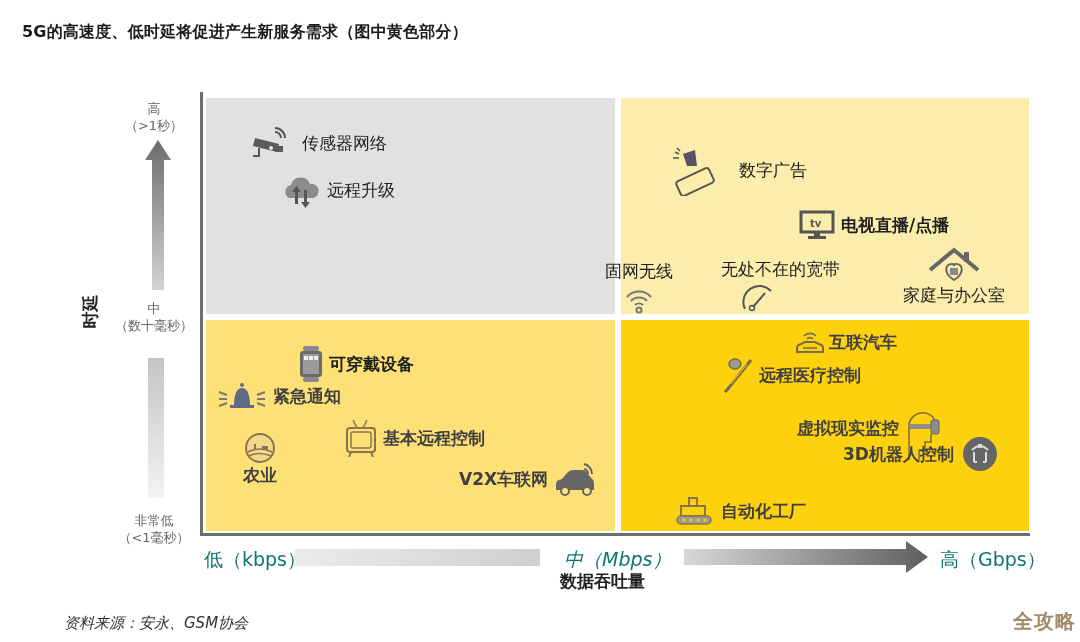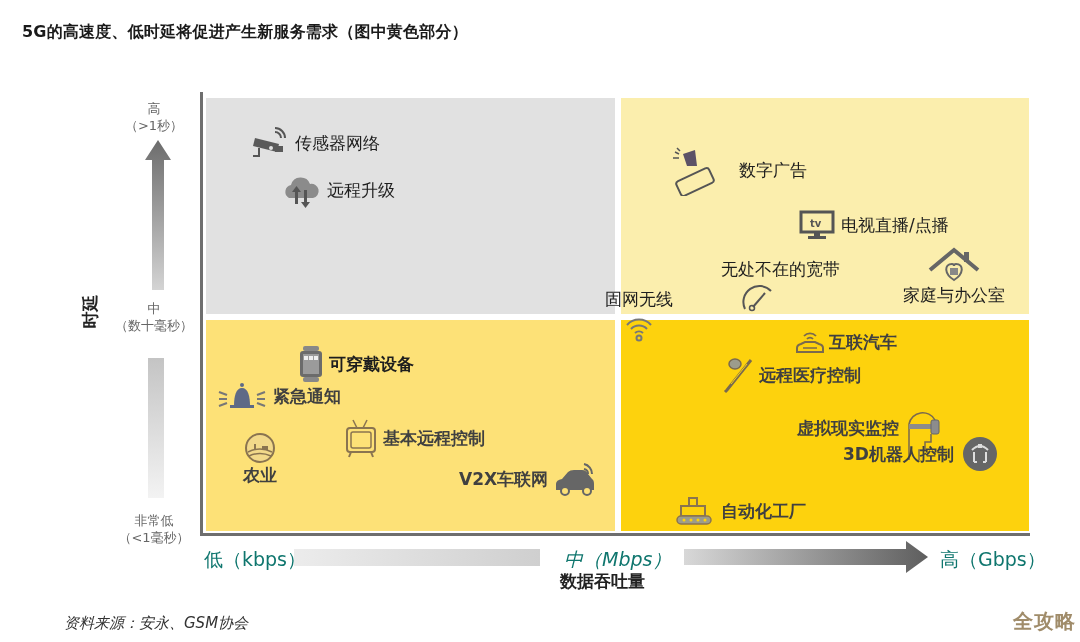--- a/index.html
+++ b/index.html
@@ -77,21 +77,21 @@
 
   <div class="item" style="left:48px; top:32px;">
     <svg class="ico" width="40" height="38" viewBox="0 0 40 38">
       <path d="M24 4 a10 10 0 0 1 10 10" stroke="#555" stroke-width="2" fill="none"></path>
       <path d="M24 8 a6 6 0 0 1 6 6" stroke="#555" stroke-width="2" fill="none"></path>
       <polygon points="4,14 28,20 26,28 2,22" fill="#5a5a5a"></polygon>
       <rect x="24" y="22" width="8" height="6" fill="#5a5a5a"></rect>
       <circle cx="20" cy="24" r="2" fill="#e1e1e1"></circle>
       <path d="M8 24 L8 32 L2 32" stroke="#555" stroke-width="2" fill="none"></path>
     </svg>
-    <span class="lbl" style="margin-left:4px;">传感器网络</span>
+    <span class="lbl" style="margin-left:11px;">传感器网络</span>
   </div>
   <div class="item" style="left:78px; top:78px;">
     <svg class="ico" width="40" height="40" viewBox="0 0 40 40">
       <path d="M8 28 a7 7 0 0 1 2 -13 a10 10 0 0 1 19 -1 a7 7 0 0 1 3 14 z" fill="#8b8b8b"></path>
       <rect x="14" y="20" width="3" height="14" fill="#555"></rect>
       <polygon points="15.5,16 11,22 20,22" fill="#555"></polygon>
       <rect x="23" y="20" width="3" height="14" fill="#555"></rect>
       <polygon points="24.5,38 20,32 29,32" fill="#555"></polygon>
     </svg>
     <span class="lbl" style="margin-left:6px;">远程升级</span>
@@ -107,23 +107,23 @@
     </svg>
     <span class="lbl" style="margin-left:4px;">数字广告</span>
   </div>
   <div class="item" style="left:596px; top:118px;">
     <svg class="ico" width="36" height="30" viewBox="0 0 36 30">
       <rect x="2" y="2" width="32" height="20" fill="none" stroke="#555" stroke-width="3"></rect>
       <text x="11" y="17" font-size="10" font-weight="bold" fill="#555" font-family="DejaVu Sans, sans-serif">tv</text>
       <rect x="15" y="22" width="6" height="4" fill="#555"></rect>
       <rect x="9" y="26" width="18" height="3" fill="#555"></rect>
     </svg>
-    <span class="lbl" style="margin-left:6px;">电视直播/点播</span>
-  </div>
-  <div class="item col" style="left:402px; top:168px;margin-top:28px;">
+    <span class="lbl" style="margin-left:6px;font-weight:bold;">电视直播/点播</span>
+  </div>
+  <div class="item col" style="left:402px; top:168px;">
     <span class="lbl">固网无线</span>
     <svg class="ico" width="32" height="28" viewBox="0 0 32 28" style="margin-top:4px;">
       <path d="M4 10 a16 16 0 0 1 24 0" stroke="#777" stroke-width="2" fill="none"></path>
       <path d="M8 14 a11 11 0 0 1 16 0" stroke="#777" stroke-width="2" fill="none"></path>
       <path d="M12 18 a6 6 0 0 1 8 0" stroke="#777" stroke-width="2" fill="none"></path>
       <circle cx="16" cy="23" r="2.5" fill="none" stroke="#777" stroke-width="2"></circle>
     </svg>
   </div>
   <div class="item col" style="left:518px; top:166px;">
     <span class="lbl">无处不在的宽带</span>

